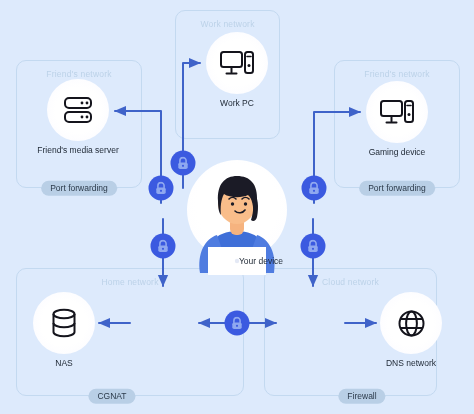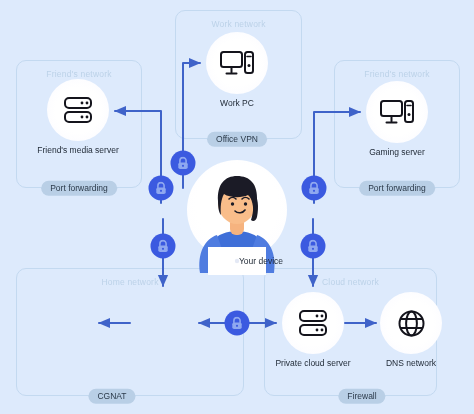--- a/index.html
+++ b/index.html
@@ -111,24 +111,23 @@
 
       <path d="M345,323 L376,323" marker-end="url(#ah)"></path>
     </g>
   </svg>
 
   <div class="netbox" style="left:16px;top:60px;width:126px;height:128px;">
     <div class="net-title" style="top:8px;">Friend's network</div>
   </div>
   <div class="pill" style="left:79px;top:188px;">Port forwarding</div>
 
-  <div class="netbox" style="left:175px;top:10px;width:127px;height:129px;">
+  <div class="netbox" style="left:175px;top:10px;width:105px;height:129px;">
     <div class="net-title" style="top:8px;">Work network</div>
   </div>
-  <div class="pill" style="left:237px;top:139px;">Office VPN</div>
 
   <div class="netbox" style="left:334px;top:60px;width:126px;height:128px;">
     <div class="net-title" style="top:8px;">Friend's network</div>
   </div>
   <div class="pill" style="left:397px;top:188px;">Port forwarding</div>
 
   <div class="netbox" style="left:16px;top:268px;width:228px;height:128px;">
     <div class="net-title" style="top:8px;">Home network</div>
   </div>
   <div class="pill" style="left:112px;top:396px;">CGNAT</div>
@@ -168,38 +167,35 @@
   <div class="node" style="left:397px;top:112px;">
     <div class="halo">
       <svg width="36" height="30" viewBox="0 0 36 30">
         <rect x="2" y="4" width="21" height="15" rx="2.5" fill="none" stroke="#14141c" stroke-width="2"></rect>
         <path d="M12.5,19 L12.5,24 M7.5,25.5 L17.5,25.5" stroke="#14141c" stroke-width="2" stroke-linecap="round"></path>
         <rect x="26" y="4" width="8" height="21" rx="2.5" fill="none" stroke="#14141c" stroke-width="2"></rect>
         <circle cx="30" cy="17.5" r="1.5" fill="#14141c"></circle>
         <path d="M28,8.5 L32,8.5" stroke="#14141c" stroke-width="1.6" stroke-linecap="round"></path>
       </svg>
     </div>
-    <div class="caption">Gaming server</div>
-  </div>
-
-
-
-  <div class="node" style="left:313px;top:323px;">
-    <div class="halo">
-      <svg width="34" height="30" viewBox="0 0 34 30">
-        <rect x="4" y="3" width="26" height="10" rx="4" fill="none" stroke="#14141c" stroke-width="2"></rect>
-        <rect x="4" y="17" width="26" height="10" rx="4" fill="none" stroke="#14141c" stroke-width="2"></rect>
-        <circle cx="21" cy="8" r="1.4" fill="#14141c"></circle>
-          <circle cx="26" cy="8" r="1.4" fill="#14141c"></circle>
-        <circle cx="21" cy="22" r="1.4" fill="#14141c"></circle>
-          <circle cx="26" cy="22" r="1.4" fill="#14141c"></circle>
-      </svg>
-    </div>
-    <div class="caption">Private cloud server</div>
-  </div>
+    <div class="caption">Gaming device</div>
+  </div>
+
+  <div class="node" style="left:64px;top:323px;">
+    <div class="halo">
+      <svg width="30" height="32" viewBox="0 0 30 32">
+        <ellipse cx="15" cy="7" rx="10.5" ry="4.3" fill="none" stroke="#14141c" stroke-width="2"></ellipse>
+        <path d="M4.5,7 L4.5,25 A10.5,4.3 0 0 0 25.5,25 L25.5,7" fill="none" stroke="#14141c" stroke-width="2"></path>
+        <path d="M4.5,16 A10.5,4.3 0 0 0 25.5,16" fill="none" stroke="#14141c" stroke-width="2"></path>
+      </svg>
+    </div>
+    <div class="caption">NAS</div>
+  </div>
+
+
 
   <div class="node" style="left:411px;top:323px;">
     <div class="halo">
       <svg width="31" height="31" viewBox="0 0 31 31">
         <circle cx="15.5" cy="15.5" r="12" fill="none" stroke="#14141c" stroke-width="2"></circle>
         <ellipse cx="15.5" cy="15.5" rx="5.4" ry="12" fill="none" stroke="#14141c" stroke-width="2"></ellipse>
         <path d="M4.3,11 L26.7,11 M4.3,20 L26.7,20" stroke="#14141c" stroke-width="2"></path>
       </svg>
     </div>
     <div class="caption">DNS network</div>

